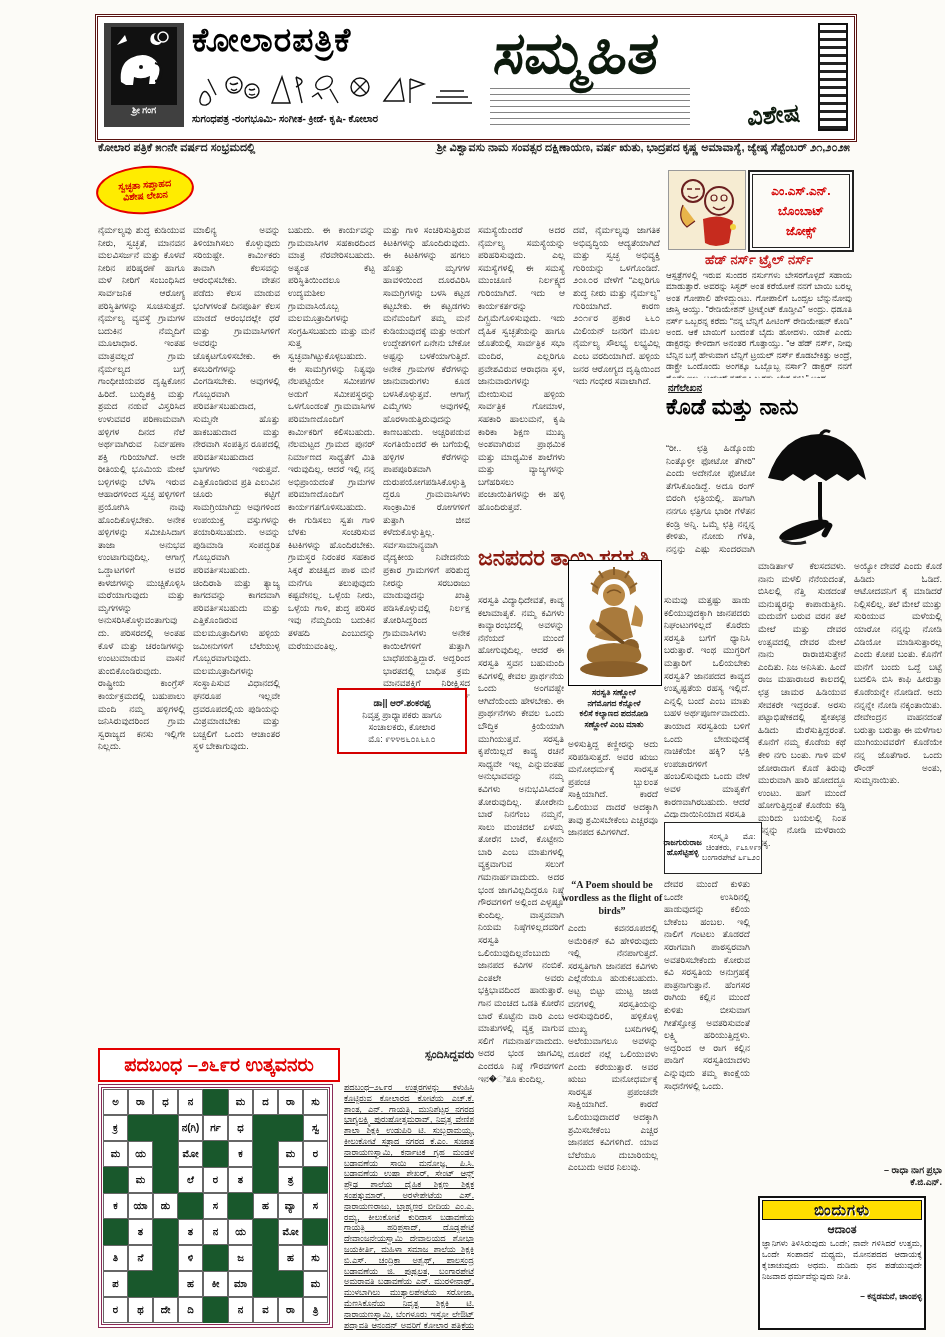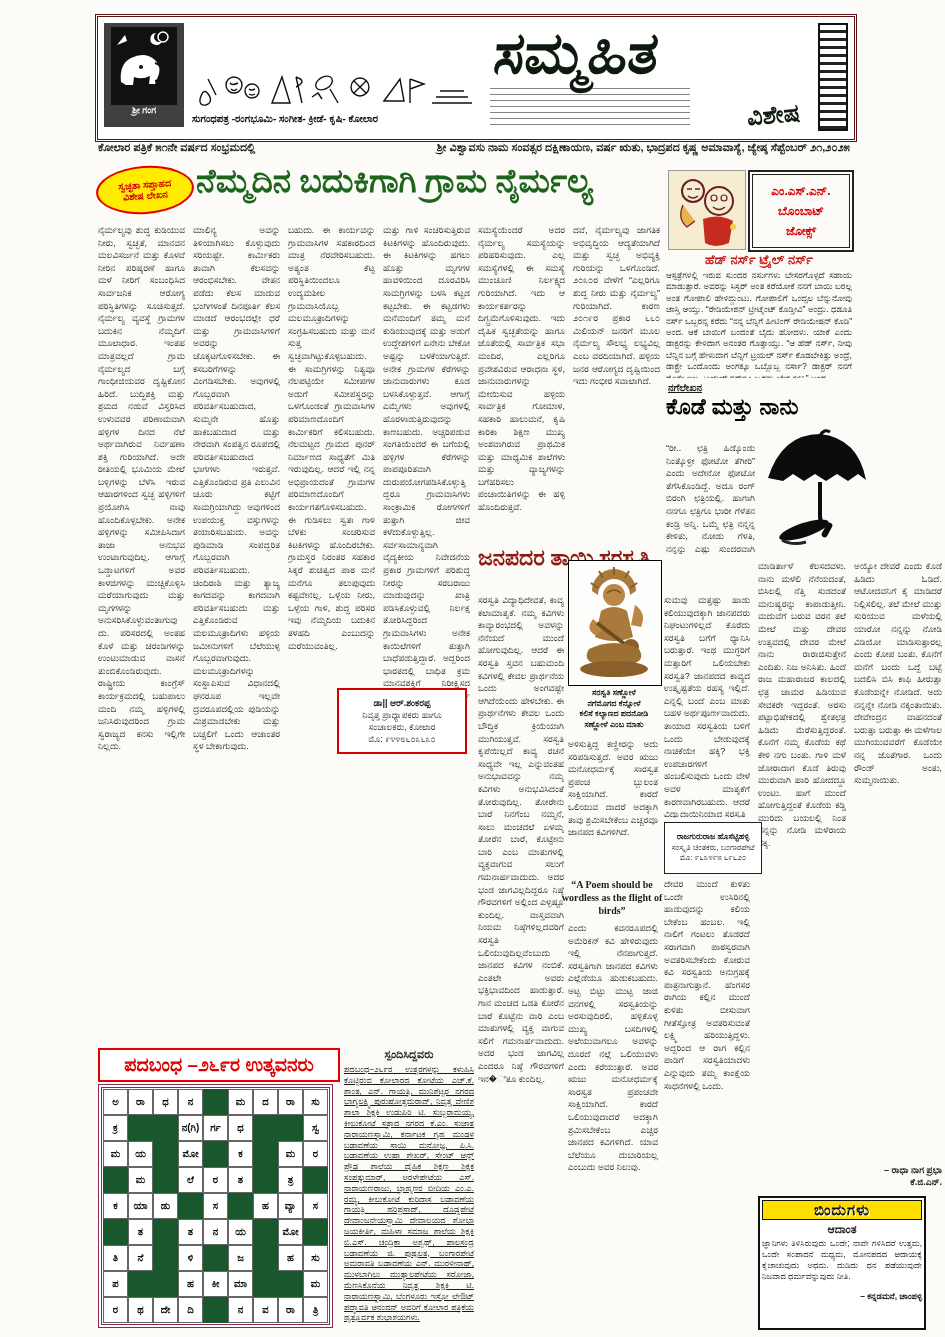--- a/index.html
+++ b/index.html
@@ -45,31 +45,31 @@
   #umbrella-intro{left:666px;top:442px;width:89px;height:112px;}
   #umbrella-fig{left:758px;top:426px;width:116px;height:126px;}
   #umbrella-sig{text-align:right;font-weight:bold;}
   
   #sara-title{left:478px;top:545px;width:276px;font-size:22px;font-weight:900;color:#8c1b10;white-space:nowrap;
      font-family:"Liberation Serif","DejaVu Serif",serif;}
   #statue-fig{left:568px;top:560px;width:92px;height:124px;border:1px solid #000;background:#fff;}
   #statue-caption{left:564px;top:688px;width:100px;text-align:center;font-size:8px;line-height:10.5px;font-weight:bold;}
   #sara-quote{margin:6px 0;text-align:center;font-weight:bold;font-family:"Liberation Serif","DejaVu Serif",serif;font-size:10px;line-height:13px;}
   #author-box-2{left:664px;top:822px;width:96px;height:50px;border:1.5px solid #222;background:#fff;
-     display:flex;flex-direction:column;align-items:center;justify-content:center;text-align:center;font-size:8px;line-height:10.5px;}
+     display:flex;flex-direction:row;align-items:center;justify-content:center;text-align:center;font-size:8px;line-height:10.5px;}
   
   #xw-title{left:98px;top:1048px;width:238px;height:30px;border:2px solid #e40000;display:flex;align-items:center;justify-content:center;
      font-size:19px;font-weight:900;color:#e00000;background:#fff;}
   #xw-wrap{left:98px;top:1084px;border:4px double #8b2a55;background:#fff;padding:1px;}
   #xw-grid{display:grid;grid-template-columns:repeat(9,25px);grid-auto-rows:26px;}
   .xw-cell{border:1px solid #666;background:#fff;display:flex;align-items:center;justify-content:center;
      font-size:10px;font-weight:bold;color:#111;}
   .xw-green{background:#19582c;border-color:#19582c;}
   #responders{left:344px;top:1048px;width:130px;height:282px;overflow:hidden;}
-  #responders h4{margin:0 0 3px;text-align:center;font-size:11px;}
+  #responders h4{margin:0 0 21px;text-align:right;font-size:11px;}
   #responders p{margin:0;text-align:justify;font-size:8.3px;line-height:10.8px;text-decoration:underline;}
   
   #bindu-box{left:758px;top:1196px;width:168px;height:134px;border:2px solid #111;background:#fff;padding:2px;box-sizing:border-box;}
   #bindu-title{background:#ffdf00;border:1px solid #111;text-align:center;font-size:15px;font-weight:900;color:#111;
      text-shadow:1px 1px 0 #fff;letter-spacing:1px;}
   #bindu-sub{text-align:center;font-size:11px;font-weight:bold;margin:3px 0 2px;}
   #bindu-body{font-size:8.3px;line-height:11px;text-align:justify;}
   #bindu-sig{text-align:right;font-size:8.3px;font-weight:bold;margin-top:9px;}
 </style>
 </head>
@@ -83,20 +83,21 @@
         <rect x="0" y="0" width="66" height="78" fill="#111"></rect>
         <circle cx="52" cy="10" r="5" fill="none" stroke="#fff" stroke-width="1.5"></circle>
         <path d="M45 6 a6 6 0 1 0 6 8 a5 5 0 1 1 -6 -8" fill="#fff"></path>
         <path d="M10 55 q-2 -18 10 -24 q14 -7 24 2 q6 6 4 14 l-4 10 l-6 0 l1 -8 q-8 4 -16 1 l-1 8 l-7 0 z" fill="#fff"></path>
         <path d="M44 36 q8 2 6 12 q-1 6 -6 6" fill="none" stroke="#111" stroke-width="2"></path>
         <circle cx="30" cy="40" r="2" fill="#111"></circle>
         <path d="M6 18 l8 -10 l2 6 z" fill="#fff"></path>
       </svg>
       <div id="logo-caption">ಶ್ರೀ ಗಂಗ</div>
     </div>
+    <div id="mast-title" class="abs">ಕೋಲಾರಪತ್ರಿಕೆ</div>
     <div id="mast-doodles" class="abs">
       <svg width="288" height="42" viewBox="0 0 288 42">
         <g fill="none" stroke="#111" stroke-width="1.4">
           <path d="M8 30 q4 -14 10 -2 q2 6 -4 8 q-7 1 -6 -6"></path>
           <path d="M16 10 l8 16"></path>
           <circle cx="42" cy="16" r="8"></circle>
           <path d="M38 14 q2 3 8 0 M39 20 q3 3 6 0"></path>
           <circle cx="60" cy="22" r="7"></circle>
           <path d="M57 20 q2 2 6 0 M57 25 q3 2 6 0"></path>
           <path d="M80 34 l10 -26 l8 26 z"></path>
@@ -122,21 +123,20 @@
   </div>
   <div id="dateline" class="abs">
     <span>ಕೋಲಾರ ಪತ್ರಿಕೆ ೫೧ನೇ ವರ್ಷದ ಸಂಭ್ರಮದಲ್ಲಿ</span>
     <span>ಶ್ರೀ ವಿಶ್ವಾವಸು ನಾಮ ಸಂವತ್ಸರ ದಕ್ಷಿಣಾಯಣ, ವರ್ಷ ಋತು, ಭಾದ್ರಪದ ಕೃಷ್ಣ ಅಮಾವಾಸ್ಯೆ, ಜ್ಯೇಷ್ಠ ಸೆಪ್ಟೆಂಬರ್ ೨೧,೨೦೨೫</span>
   </div>
 
   <div id="badge" class="abs">
     <div>ಸ್ವಚ್ಛತಾ ಸಪ್ತಾಹದ</div>
     <div>ವಿಶೇಷ ಲೇಖನ</div>
   </div>
-  <div id="headline" class="abs">ನೆಮ್ಮದಿನ ಬದುಕಿಗಾಗಿ ಗ್ರಾಮ ನೈರ್ಮಲ್ಯ</div>
 
   <div class="col" style="left:98px;top:224px;width:87px;height:814px;">ನೈರ್ಮಲ್ಯವು ಶುದ್ಧ ಕುಡಿಯುವ ನೀರು, ಸ್ವಚ್ಛತೆ, ಮಾನವನ ಮಲವಿಸರ್ಜನೆ ಮತ್ತು ಕೊಳವೆ ನೀರಿನ ಪರಿಷ್ಕರಣೆ ಹಾಗೂ ಮಳೆ ನೀರಿಗೆ ಸಂಬಂಧಿಸಿದ ಸಾರ್ವಜನಿಕ ಆರೋಗ್ಯ ಪರಿಸ್ಥಿತಿಗಳನ್ನು ಸೂಚಿಸುತ್ತದೆ. ನೈರ್ಮಲ್ಯ ವ್ಯವಸ್ಥೆ ಗ್ರಾಮಗಳ ಬದುಕಿನ ನೆಮ್ಮದಿಗೆ ಮೂಲಾಧಾರ. ಇಂತಹ ಮಾತ್ರವಲ್ಲದೆ ಗ್ರಾಮ ನೈರ್ಮಲ್ಯದ ಬಗ್ಗೆ ಗಾಂಧೀಜಿಯವರ ದೃಷ್ಟಿಕೋನ ಹಿರಿದೆ. ಬುದ್ಧಿಶಕ್ತಿ ಮತ್ತು ಶ್ರಮದ ನಡುವೆ ವಿಸ್ತರಿಸಿದ ಉಳುವವರ ಪರಿಣಾಮವಾಗಿ ಹಳ್ಳಿಗಳ ದಿನದ ನೆಲೆ ಅರ್ಥವಾಗಿರುವ ನಿರ್ವಹಣಾ ಶಕ್ತಿ ಗುರಿಯಾಗಿದೆ. ಅದೇ ರೀತಿಯಲ್ಲಿ ಭೂಮಿಯ ಮೇಲೆ ಬಳ್ಳಿಗಳನ್ನು ಬೆಳೆಸಿ ಇರುವ ಆಹಾರಗಳಿಂದ ಸ್ವಚ್ಛ ಹಳ್ಳಿಗಳಿಗೆ ಪ್ರಯೋಗಿಸಿ ನಾವು ಹೊಂದಿಕೊಳ್ಳಬೇಕು. ಅನೇಕ ಹಳ್ಳಿಗಳನ್ನು ಸಮೀಪಿಸಿದಾಗ ತಾಜಾ ಅನುಭವ ಉಂಟಾಗುವುದಿಲ್ಲ. ಆಗಾಗ್ಗೆ ಒಡ್ಡಾಟಗಳಿಗೆ ಅವರ ಕಾಳಜಿಗಳನ್ನು ಮುಚ್ಚಿಕೊಳ್ಳಿಸಿ ಮರೆಯಾಗುವುದು ಮತ್ತು ಮೃಗಗಳನ್ನು ಅನುಸರಿಸಿಕೊಳ್ಳುವಂತಾಗುವುದು. ಪರಿಸರದಲ್ಲಿ ಅಂತಹ ಕೊಳೆ ಮತ್ತು ಚರಂಡಿಗಳನ್ನು ಉಂಟುಮಾಡುವ ವಾಸನೆ ತುಂಬಿಕೊಂಡಿರುವುದು. ರಾಷ್ಟ್ರೀಯ ಕಾಂಗ್ರೆಸ್ ಕಾರ್ಯಕ್ರಮದಲ್ಲಿ ಬಹುಪಾಲು ಮಂದಿ ನಮ್ಮ ಹಳ್ಳಿಗಳಲ್ಲಿ ಜನಿಸಿರುವುದರಿಂದ ಗ್ರಾಮ ಸ್ವರಾಜ್ಯದ ಕನಸು ಇಲ್ಲಿಗೇ ನಿಲ್ಲದು.</div>
   <div class="col" style="left:193px;top:224px;width:87px;height:814px;">ಮಾಲಿನ್ಯ ಅವನ್ನು ತಿಳಿಯಾಗಿಸಲು ಕೊಳ್ಳುವುದು ಸರಿಯಷ್ಟೇ. ಕಾರ್ಮಿಕರು ತಾವಾಗಿ ಕೆಲಸವನ್ನು ಆರಂಭಿಸಬೇಕು. ವೇತನ ಪಡೆದು ಕೆಲಸ ಮಾಡುವ ಭಂಗಿಗಳಂತೆ ದಿನಪೂರ್ತಿ ಕೆಲಸ ಮಾಡದೆ ಆರಂಭದಲ್ಲೇ ಧರೆ ಮತ್ತು ಗ್ರಾಮವಾಸಿಗಳಿಗೆ ಅವರನ್ನು ಚೊಕ್ಕಟಗೊಳಿಸಬೇಕು. ಈ ಕಸಬರಿಗೆಗಳನ್ನು ವಿಂಗಡಿಸಬೇಕು. ಅವುಗಳಲ್ಲಿ ಗೊಬ್ಬರವಾಗಿ ಪರಿವರ್ತಿಸಬಹುದಾದ, ಸುಮ್ಮನೇ ಹೊತ್ತು ಹಾಕಬಹುದಾದ ಮತ್ತು ನೇರವಾಗಿ ಸಂಪತ್ತಿನ ರೂಪದಲ್ಲಿ ಪರಿವರ್ತಿಸಬಹುದಾದ ಭಾಗಗಳು ಇರುತ್ತವೆ. ಎತ್ತಿಕೊಂಡಿರುವ ಪ್ರತಿ ಎಲುವಿನ ಚೂರು ಕಟ್ಟಿಗೆ ಸಾಮಗ್ರಿಯಾಗಿದ್ದು ಅವುಗಳಿಂದ ಉಪಯುಕ್ತ ವಸ್ತುಗಳನ್ನು ತಯಾರಿಸಬಹುದು. ಅವನ್ನು ಪುಡಿಮಾಡಿ ಸಂಪದ್ಭರಿತ ಗೊಬ್ಬರವಾಗಿ ಪರಿವರ್ತಿಸಬಹುದು. ಚಿಂದಿರಾಶಿ ಮತ್ತು ತ್ಯಾಜ್ಯ ಕಾಗದವನ್ನು ಕಾಗದವಾಗಿ ಪರಿವರ್ತಿಸಬಹುದು ಮತ್ತು ಎತ್ತಿಕೊಂಡಿರುವ ಮಲಮೂತ್ರಾದಿಗಳು ಹಳ್ಳಿಯ ಜಮೀನುಗಳಿಗೆ ಬೆಲೆಯುಳ್ಳ ಗೊಬ್ಬರವಾಗುವುದು. ಮಲಮೂತ್ರಾದಿಗಳನ್ನು ಸಂಸ್ಥಾಪಿಸುವ ವಿಧಾನದಲ್ಲಿ ಘನರೂಪ ಇಲ್ಲವೇ ದ್ರವರೂಪದಲ್ಲಿಯ ಪುಡಿಯನ್ನು ಮಿಶ್ರಮಾಡಬೇಕು ಮತ್ತು ಬಚ್ಚಲಿಗೆ ಒಂದು ಆಚಾಂತರ ಸ್ಥಳ ಬೇಕಾಗುವುದು.</div>
   <div class="col" style="left:288px;top:224px;width:87px;height:814px;">ಬಹುದು. ಈ ಕಾರ್ಯವನ್ನು ಗ್ರಾಮವಾಸಿಗಳ ಸಹಕಾರದಿಂದ ಮಾತ್ರ ನೆರವೇರಿಸಬಹುದು. ಅತ್ಯಂತ ಕೆಟ್ಟ ಪರಿಸ್ಥಿತಿಯಿಂದಲೂ ಉದ್ಯಮಶೀಲ ಗ್ರಾಮವಾಸಿಯೊಬ್ಬ ಮಲಮೂತ್ರಾದಿಗಳನ್ನು ಸಂಗ್ರಹಿಸಬಹುದು ಮತ್ತು ಮನೆ ಸುತ್ತ ಸ್ವಚ್ಛವಾಗಿಟ್ಟುಕೊಳ್ಳಬಹುದು. ಈ ಸಾಮಗ್ರಿಗಳನ್ನು ನಿತ್ಯವೂ ನೆಲಪಟ್ಟಿಯೇ ಸಮೀಪಗಳ ಅಡುಗೆ ಸಮೀಪಸ್ಥರನ್ನು ಒಳಗೊಂಡಂತೆ ಗ್ರಾಮವಾಸಿಗಳ ಪರಿಮಾಣದೊಂದಿಗೆ ಕಾರ್ಮಿಕರಿಗೆ ಕಲಿಸಬಹುದು. ನೆಲಮಟ್ಟದ ಗ್ರಾಮದ ಪುನರ್ ನಿರ್ಮಾಣದ ಸಾಧ್ಯತೆಗೆ ಮಿತಿ ಇರುವುದಿಲ್ಲ. ಆದರೆ ಇಲ್ಲಿ ನನ್ನ ಅಭಿಪ್ರಾಯದಂತೆ ಗ್ರಾಮಗಳ ಪರಿಮಾಣದೊಂದಿಗೆ ಕಾರ್ಯಗತಗೊಳಿಸಬಹುದು. ಈ ಗುಡಿಸಲು ಸ್ವತಃ ಗಾಳಿ ಬೆಳಕು ಸಂಚರಿಸುವ ಕಿಟಕಿಗಳನ್ನು ಹೊಂದಿರಬೇಕು. ಗ್ರಾಮಸ್ಥರ ನಿರಂತರ ಸಹಕಾರ ಸಿಕ್ಕರೆ ಶುಚಿತ್ವದ ಪಾಠ ಮನೆ ಮನೆಗೂ ತಲುಪುವುದು ಕಷ್ಟವೇನಲ್ಲ. ಒಳ್ಳೆಯ ನೀರು, ಒಳ್ಳೆಯ ಗಾಳಿ, ಶುದ್ಧ ಪರಿಸರ ಇವು ನೆಮ್ಮದಿಯ ಬದುಕಿನ ತಳಹದಿ ಎಂಬುದನ್ನು ಮರೆಯುವಂತಿಲ್ಲ.</div>
   <div class="col" style="left:383px;top:224px;width:87px;height:814px;">ಮತ್ತು ಗಾಳಿ ಸಂಚರಿಸುತ್ತಿರುವ ಕಿಟಕಿಗಳನ್ನು ಹೊಂದಿರುವುದು. ಈ ಕಿಟಕಿಗಳನ್ನು ಹಗಲು ಹೊತ್ತು ಮೃಗಗಳ ಹಾವಳಿಯಿಂದ ದೂರವಿರಿಸಿ ಸಾಮಗ್ರಿಗಳನ್ನು ಬಳಸಿ ಕಟ್ಟಡ ಕಟ್ಟಬೇಕು. ಈ ಕಟ್ಟಡಗಳು ಮನೆಮಂದಿಗೆ ತಮ್ಮ ಮನೆ ಕುಡಿಯುವುದಕ್ಕೆ ಮತ್ತು ಅಡುಗೆ ಉದ್ದೇಶಗಳಿಗೆ ಏನೇನು ಬೇಕೋ ಅಷ್ಟನ್ನು ಬಳಕೆಯಾಗುತ್ತಿದೆ. ಅನೇಕ ಗ್ರಾಮಗಳ ಕೆರೆಗಳನ್ನು ಜಾನುವಾರುಗಳು ಕೂಡ ಬಳಸಿಕೊಳ್ಳುತ್ತವೆ. ಆಗಾಗ್ಗೆ ಎಮ್ಮೆಗಳು ಅವುಗಳಲ್ಲಿ ಹೊರಳಾಡುತ್ತಿರುವುದನ್ನು ಕಾಣಬಹುದು. ಅಚ್ಚರಿಪಡುವ ಸಂಗತಿಯೆಂದರೆ ಈ ಬಗೆಯಲ್ಲಿ ಹಳ್ಳಿಗಳ ಕೆರೆಗಳನ್ನು ಪಾಪಪೂರಿತವಾಗಿ ದುರುಪಯೋಗಪಡಿಸಿಕೊಳ್ಳುತ್ತಿದ್ದರೂ ಗ್ರಾಮವಾಸಿಗಳು ಸಾಂಕ್ರಾಮಿಕ ರೋಗಗಳಿಗೆ ತುತ್ತಾಗಿ ಜೀವ ಕಳೆದುಕೊಳ್ಳುತ್ತಿಲ್ಲ. ಸರ್ವಸಾಮಾನ್ಯವಾಗಿ ವೈದ್ಯಕೀಯ ನಿವೇದನೆಯ ಪ್ರಕಾರ ಗ್ರಾಮಗಳಿಗೆ ಪರಿಶುದ್ಧ ನೀರನ್ನು ಸರಬರಾಜು ಮಾಡುವುದನ್ನು ಖಾತ್ರಿ ಪಡಿಸಿಕೊಳ್ಳುವಲ್ಲಿ ನಿರ್ಲಕ್ಷ ತೋರಿಸಿದ್ದರಿಂದ ಗ್ರಾಮವಾಸಿಗಳು ಅನೇಕ ಕಾಯಿಲೆಗಳಿಗೆ ತುತ್ತಾಗಿ ಬಾಧೆಪಡುತ್ತಿದ್ದಾರೆ. ಅದ್ದರಿಂದ ಭಾರತದಲ್ಲಿ ಬಾಧಿತ ಕ್ರಮ ಮಾನವಶಕ್ತಿಗೆ ನಿರೀಕ್ಷಿಸದ ರೀತಿಯಲ್ಲಿ ಅನಿವಾರ್ಯ ಆಗಿದೆ.</div>
   <div class="col" style="left:478px;top:224px;width:87px;height:316px;">ಸಮಸ್ಯೆಯೆಂದರೆ ಅದರ ನೈರ್ಮಲ್ಯ ಸಮಸ್ಯೆಯನ್ನು ಪರಿಹರಿಸುವುದು. ಎಲ್ಲ ಸಮಸ್ಯೆಗಳಲ್ಲಿ ಈ ಸಮಸ್ಯೆ ಮುಂಚೂಣಿ ನಿರ್ಲಕ್ಷ್ಯದ ಗುರಿಯಾಗಿದೆ. ಇದು ಆ ಕಾರ್ಯಕರ್ತರನ್ನು ದಿಗ್ಭ್ರಮೆಗೊಳಿಸುವುದು. ಇದು ದೈಹಿಕ ಸ್ವಚ್ಛತೆಯನ್ನು ಹಾಗೂ ಜೊತೆಯಲ್ಲಿ ಸಾರ್ವತ್ರಿಕ ಸಭಾ ಮಂದಿರ, ಎಲ್ಲರಿಗೂ ಪ್ರವೇಶವಿರುವ ಆರಾಧನಾ ಸ್ಥಳ, ಜಾನುವಾರುಗಳನ್ನು ಮೇಯಿಸುವ ಹಳ್ಳಿಯ ಸಾರ್ವತ್ರಿಕ ಗೋಮಾಳ, ಸಹಕಾರಿ ಹಾಲುಮನೆ, ಕೃಷಿ ಕಾರಿಕಾ ಶಿಕ್ಷಣ ಮುಖ್ಯ ಅಂಶವಾಗಿರುವ ಪ್ರಾಥಮಿಕ ಮತ್ತು ಮಾಧ್ಯಮಿಕ ಶಾಲೆಗಳು ಮತ್ತು ವ್ಯಾಜ್ಯಗಳನ್ನು ಬಗೆಹರಿಸಲು ಪಂಚಾಯಿತಿಗಳನ್ನು ಈ ಹಳ್ಳಿ ಹೊಂದಿರುತ್ತವೆ.</div>
   <div class="col" style="left:573px;top:224px;width:87px;height:316px;">ದವೆ, ನೈರ್ಮಲ್ಯವು ಜಾಗತಿಕ ಅಭಿವೃದ್ಧಿಯ ಆದ್ಯತೆಯಾಗಿದೆ ಮತ್ತು ಸ್ವಚ್ಛ ಅಭಿವ್ಯಕ್ತಿ ಗುರಿಯನ್ನು ಒಳಗೊಂಡಿದೆ. ೨೦೩೦ರ ವೇಳೆಗೆ “ಎಲ್ಲರಿಗೂ ಶುದ್ಧ ನೀರು ಮತ್ತು ನೈರ್ಮಲ್ಯ” ಗುರಿಯಾಗಿದೆ. ಕಾರಣ ೨೦೧೯ರ ಪ್ರಕಾರ ೬೬೦ ಮಿಲಿಯನ್ ಜನರಿಗೆ ಮೂಲ ನೈರ್ಮಲ್ಯ ಸೌಲಭ್ಯ ಲಭ್ಯವಿಲ್ಲ ಎಂಬ ವರದಿಯಾಗಿದೆ. ಹಳ್ಳಿಯ ಜನರ ಆರೋಗ್ಯದ ದೃಷ್ಟಿಯಿಂದ ಇದು ಗಂಭೀರ ಸವಾಲಾಗಿದೆ.</div>
 
   <div id="author-box-1" class="abs">
     <div class="bold">ಡಾ|| ಆರ್.ಶಂಕರಪ್ಪ</div>

